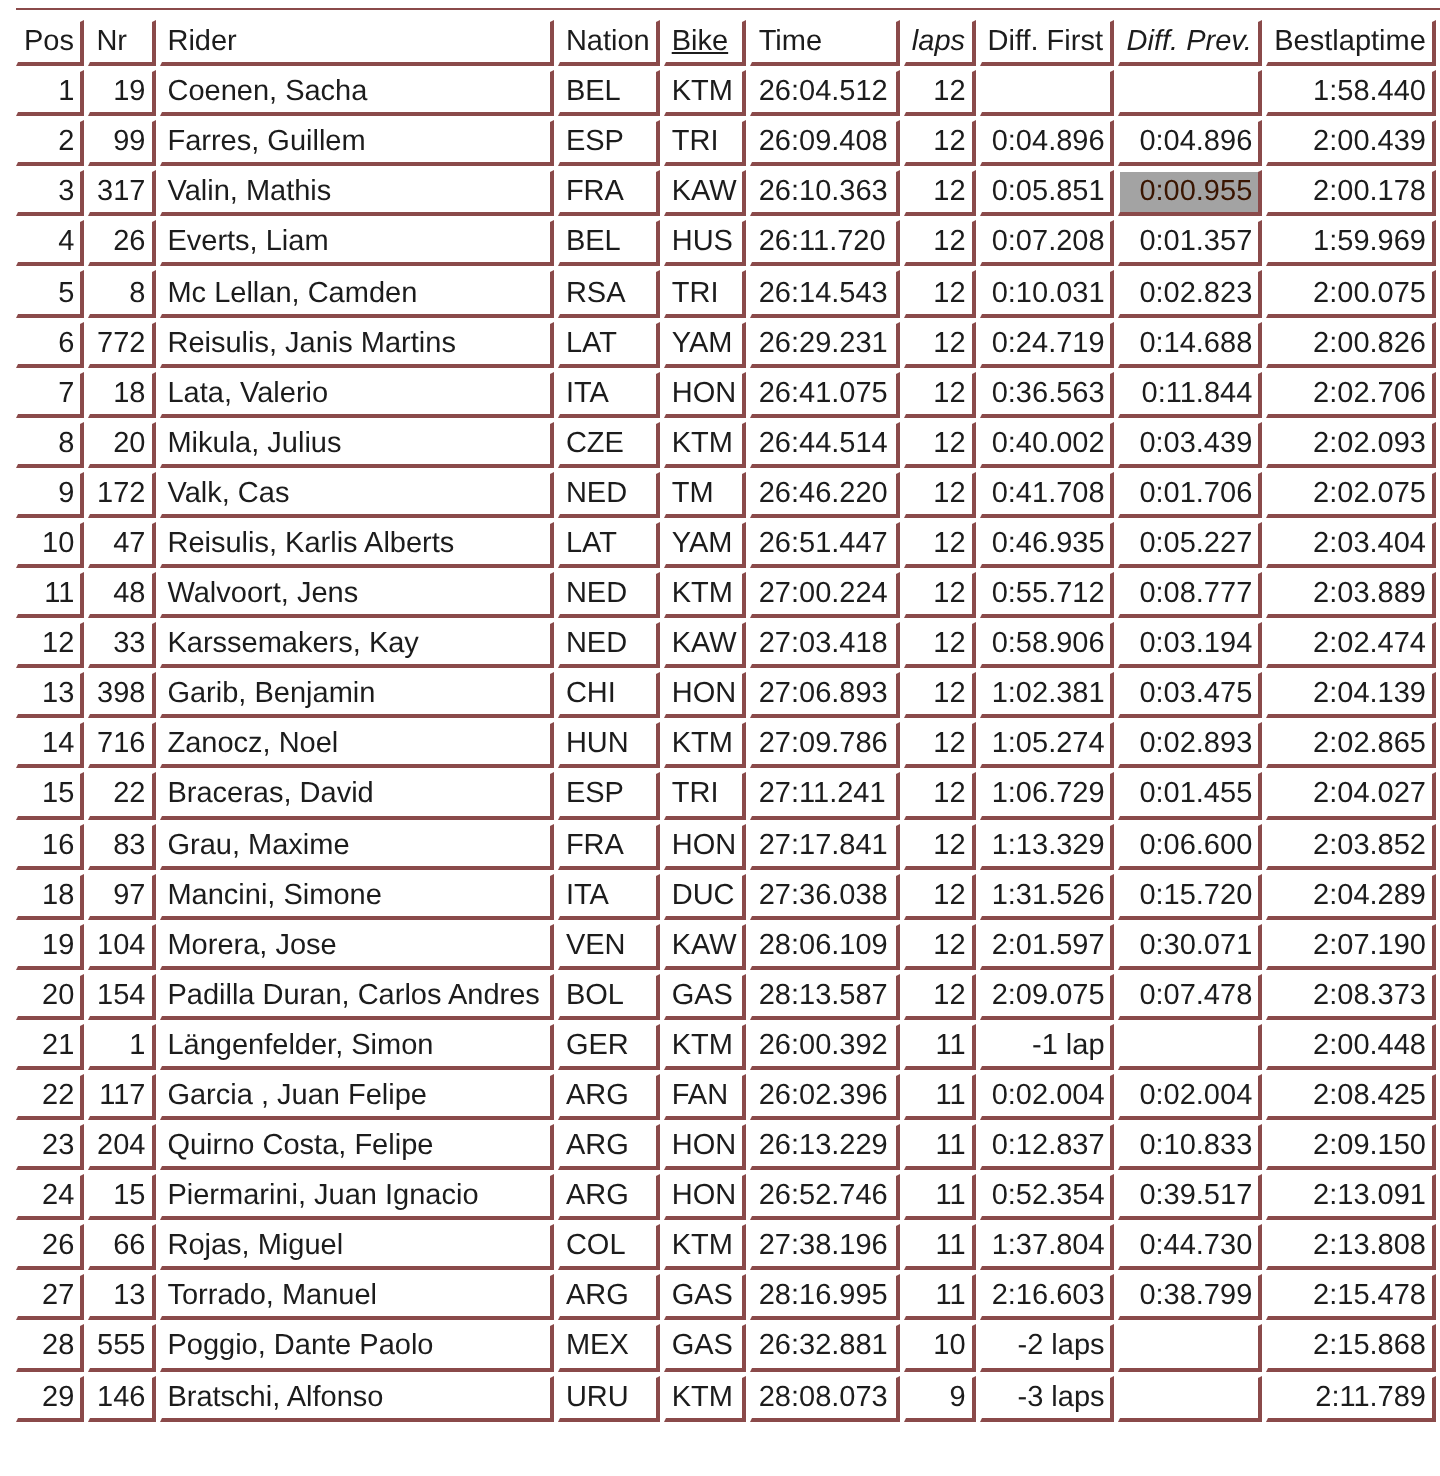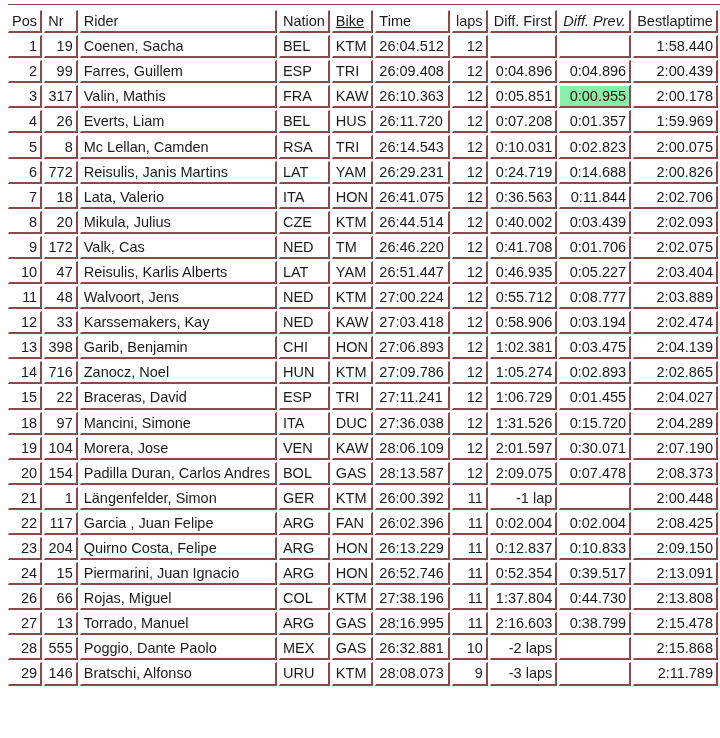--- a/index.html
+++ b/index.html
@@ -14,25 +14,25 @@
   }
   table.results th { text-align: left; }
   .r { text-align: right; }
   .l { text-align: left; }
   .c-pos { width: 26px; }
   .c-nr { width: 26px; }
   .c-rider { width: 197px; }
   .c-nation { width: 40px; }
   .c-bike { width: 30px; text-decoration: underline; }
   .c-time { width: 70px; }
-  .c-laps { width: 28px; }
+  .c-laps { width: 28px; font-style: italic; }
   .c-dfirst { width: 62px; }
   .c-dprev { width: 64px; font-style: italic; }
   .c-best { width: 76px; margin-left: 12px; }
-  .hl { background: #86efac; color: #3a1500; }
+  .hl { background: #a3a3a3; color: #3a1500; }
 </style>
 </head>
 <body>
 
 <div class="topline"></div>
 
 <table class="results">
   <thead>
     <tr>
       <th class="c-pos">Pos</th>
@@ -222,20 +222,32 @@
         <td class="l">Braceras, David</td>
         <td class="l">ESP</td>
         <td class="l">TRI</td>
         <td class="l">27:11.241</td>
         <td class="r">12</td>
         <td class="r">1:06.729</td>
         <td class="r">0:01.455</td>
         <td class="r">2:04.027</td>
       </tr>
       <tr>
+        <td class="r">16</td>
+        <td class="r">83</td>
+        <td class="l">Grau, Maxime</td>
+        <td class="l">FRA</td>
+        <td class="l">HON</td>
+        <td class="l">27:17.841</td>
+        <td class="r">12</td>
+        <td class="r">1:13.329</td>
+        <td class="r">0:06.600</td>
+        <td class="r">2:03.852</td>
+      </tr>
+      <tr>
         <td class="r">18</td>
         <td class="r">97</td>
         <td class="l">Mancini, Simone</td>
         <td class="l">ITA</td>
         <td class="l">DUC</td>
         <td class="l">27:36.038</td>
         <td class="r">12</td>
         <td class="r">1:31.526</td>
         <td class="r">0:15.720</td>
         <td class="r">2:04.289</td>

